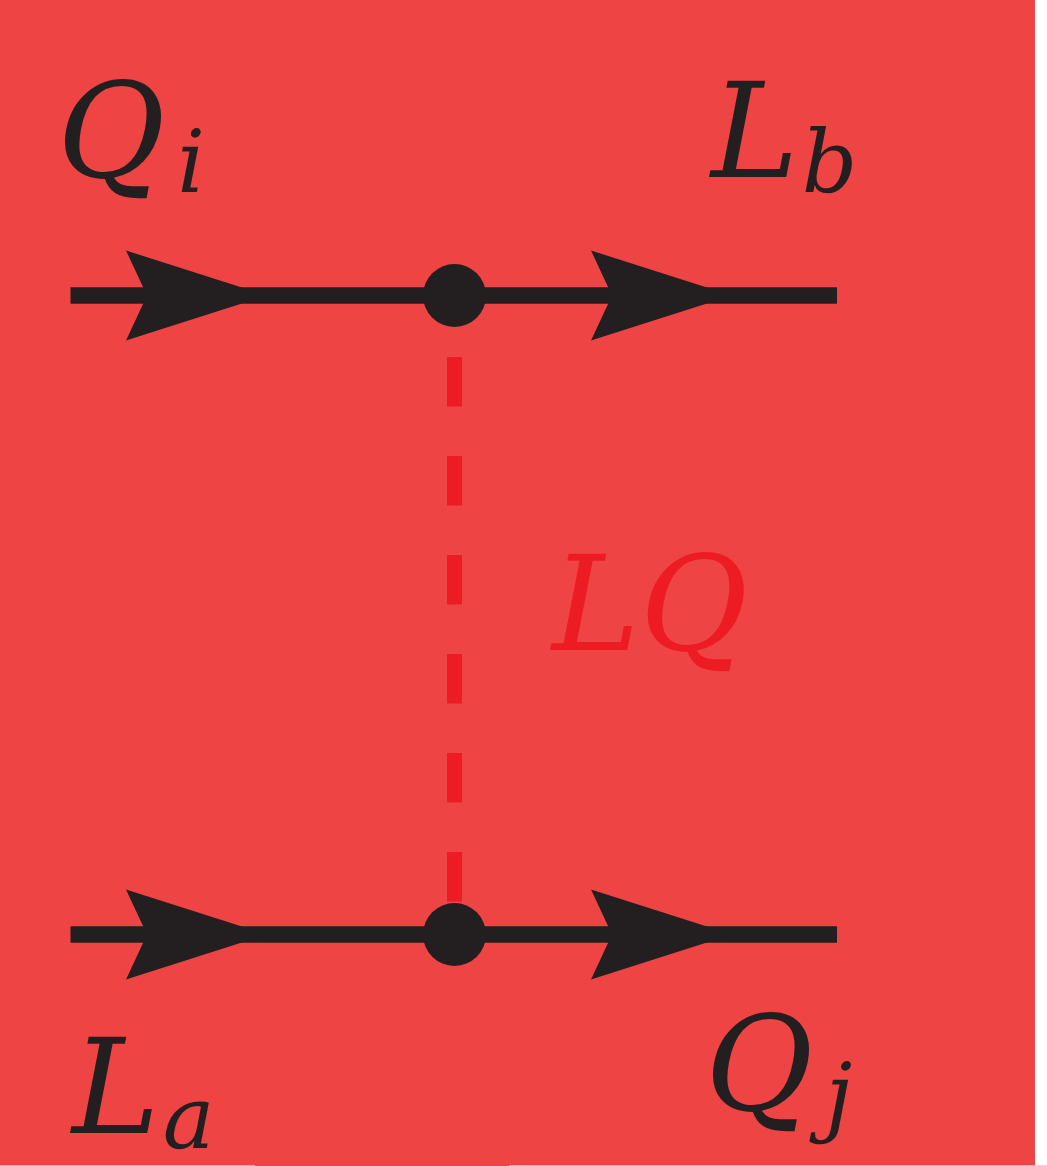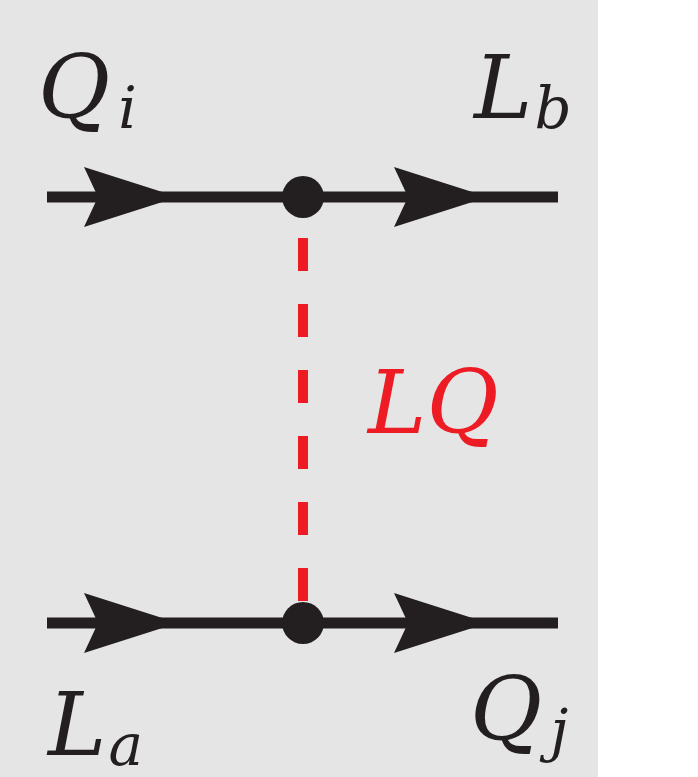--- a/index.html
+++ b/index.html
@@ -1,16 +1,16 @@
 <!DOCTYPE html>
 <html><head>
   <meta charset="utf-8">
   <style>
     html, body { margin: 0; padding: 0; background: #ffffff; }
-    #stage { position: relative; width: 598px; height: 777px; overflow: hidden; background: #e5e5e5; }
+    #stage { position: relative; width: 690px; height: 777px; overflow: hidden; background: #ef4444; }
     svg { position: absolute; left: 0; top: 0; }
     .lbl { font-family: "DejaVu Serif", "Liberation Serif", serif; font-style: italic; }
   </style>
 </head>
 <body>
 
 <div id="stage">
   <svg width="698" height="777" viewBox="0 0 698 777">
 
     <line x1="303" y1="217" x2="303" y2="603" stroke="#ed1c24" stroke-width="10" stroke-dasharray="33 33" stroke-dashoffset="-21"></line>

